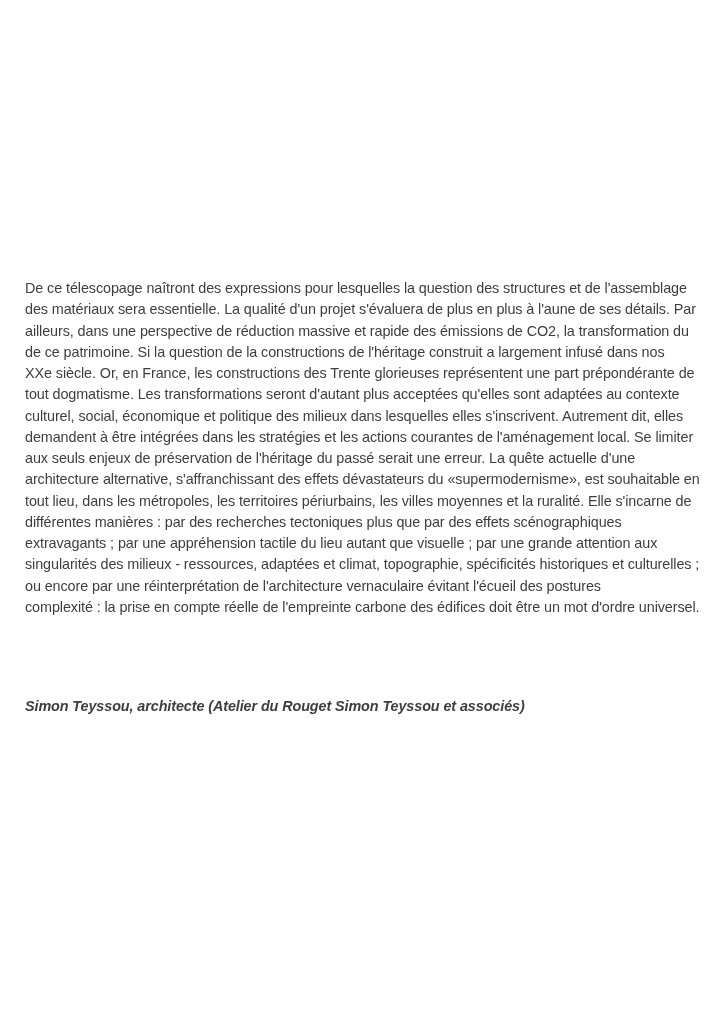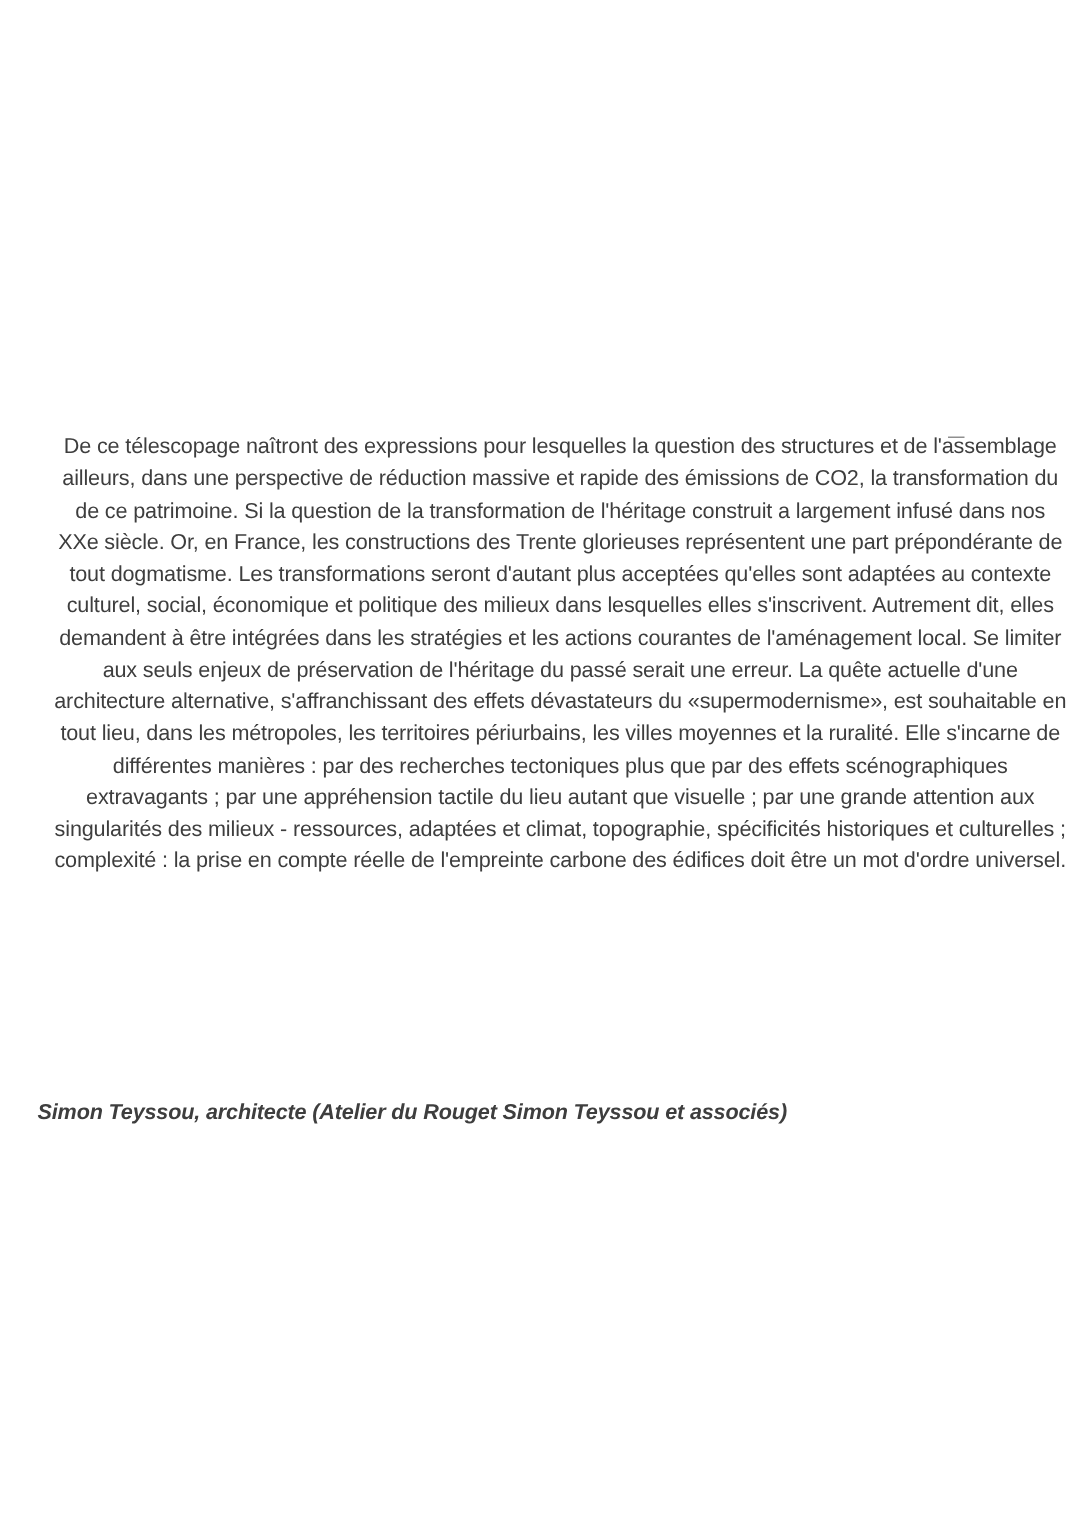--- a/index.html
+++ b/index.html
@@ -19,34 +19,33 @@
     top: 0;
     width: 724px;
     height: 1024px;
     overflow: hidden;
     background: #ffffff;
     color: #3e3e3e;
   }
   .paragraph {
     position: absolute;
     left: 25px;
-    top: 288px;
+    top: 278px;
     width: 697px;
-    text-align: center;
   }
   .line {
     font-size: 14.4px;
     line-height: 21.25px;
     letter-spacing: -0.1px;
     white-space: pre;
   }
   .byline {
     position: absolute;
     left: 25px;
-    top: 732px;
+    top: 696px;
     margin: 0;
     font-size: 14.4px;
     line-height: 21.25px;
     letter-spacing: -0.1px;
     font-weight: bold;
     font-style: italic;
     white-space: pre;
   }
   .underline-artifact {
     position: absolute;
@@ -57,32 +56,34 @@
     background: #8f8f8f;
   }
 </style>
 </head>
 <body>
 
 <div class="page" style="background: rgb(255, 255, 255); color: rgb(62, 62, 62);">
 
   <div class="paragraph">
     <div class="line">De ce télescopage naîtront des expressions pour lesquelles la question des structures et de l'assemblage</div>
+    <div class="line">des matériaux sera essentielle. La qualité d'un projet s'évaluera de plus en plus à l'aune de ses détails. Par</div>
     <div class="line">ailleurs, dans une perspective de réduction massive et rapide des émissions de CO2, la transformation du</div>
-    <div class="line">de ce patrimoine. Si la question de la transformation de l'héritage construit a largement infusé dans nos</div>
+    <div class="line">de ce patrimoine. Si la question de la constructions de l'héritage construit a largement infusé dans nos</div>
     <div class="line">XXe siècle. Or, en France, les constructions des Trente glorieuses représentent une part prépondérante de</div>
     <div class="line">tout dogmatisme. Les transformations seront d'autant plus acceptées qu'elles sont adaptées au contexte</div>
     <div class="line">culturel, social, économique et politique des milieux dans lesquelles elles s'inscrivent. Autrement dit, elles</div>
     <div class="line">demandent à être intégrées dans les stratégies et les actions courantes de l'aménagement local. Se limiter</div>
     <div class="line">aux seuls enjeux de préservation de l'héritage du passé serait une erreur. La quête actuelle d'une</div>
     <div class="line">architecture alternative, s'affranchissant des effets dévastateurs du «supermodernisme», est souhaitable en</div>
     <div class="line">tout lieu, dans les métropoles, les territoires périurbains, les villes moyennes et la ruralité. Elle s'incarne de</div>
     <div class="line">différentes manières : par des recherches tectoniques plus que par des effets scénographiques</div>
     <div class="line">extravagants ; par une appréhension tactile du lieu autant que visuelle ; par une grande attention aux</div>
     <div class="line">singularités des milieux - ressources, adaptées et climat, topographie, spécificités historiques et culturelles ;</div>
+    <div class="line">ou encore par une réinterprétation de l'architecture vernaculaire évitant l'écueil des postures</div>
     <div class="line">complexité : la prise en compte réelle de l'empreinte carbone des édifices doit être un mot d'ordre universel.</div>
   </div>
 
   <div class="underline-artifact"></div>
 
   <p class="byline">Simon Teyssou, architecte (Atelier du Rouget Simon Teyssou et associés)</p>
 
 </div>
 
 </body></html>

